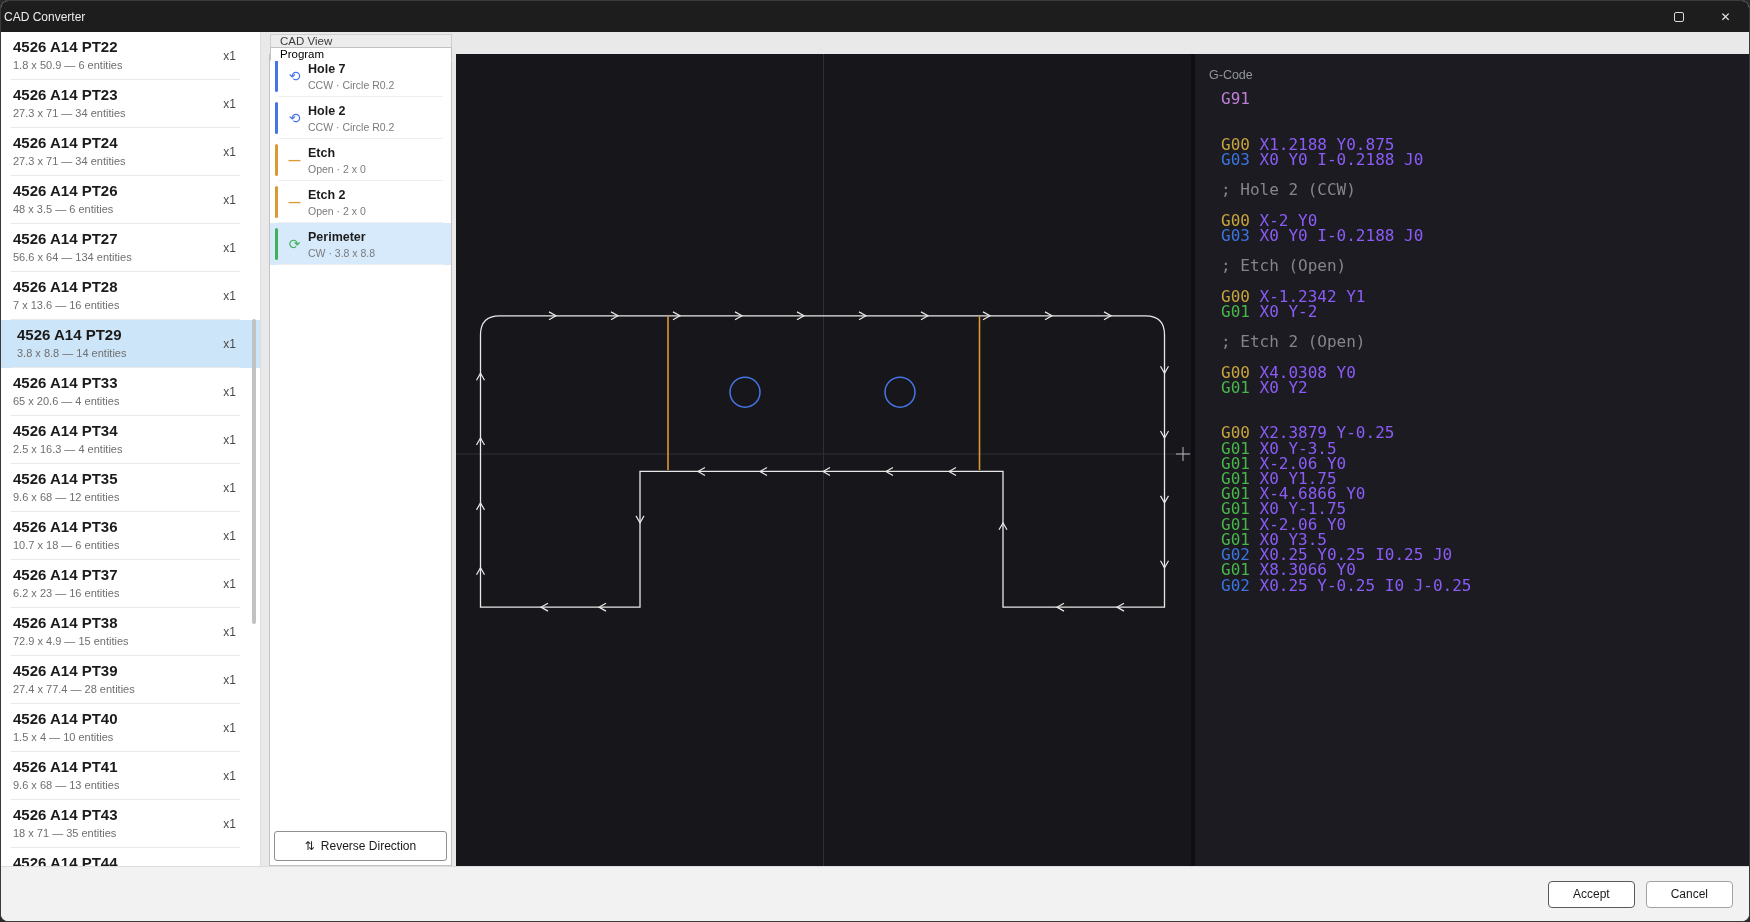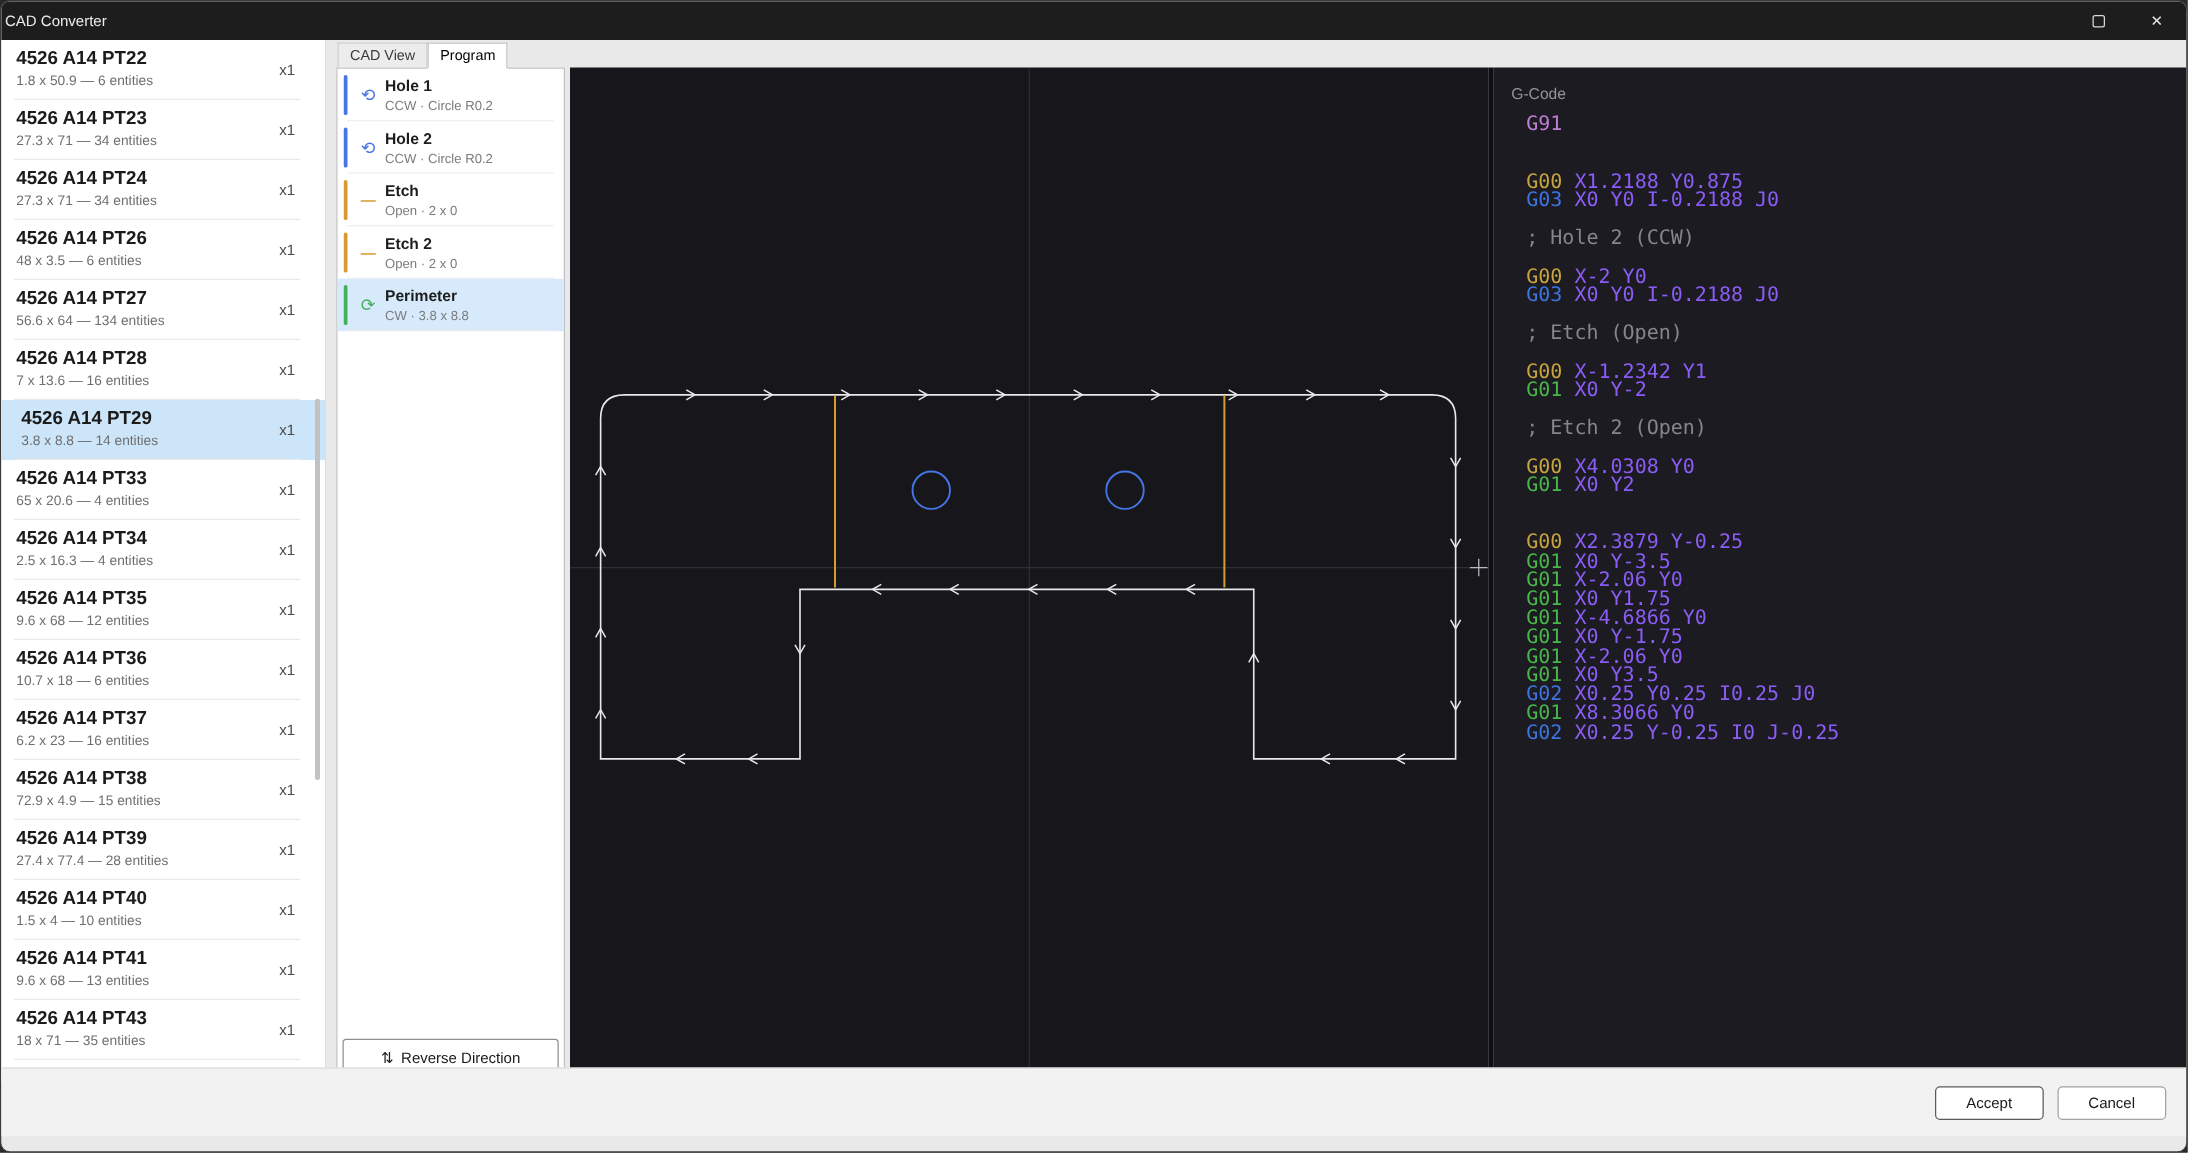--- a/index.html
+++ b/index.html
@@ -22,21 +22,21 @@
   .part-item { position:relative; height:48px; padding:7px 44px 0 12px; }
   .part-item::after { content:''; position:absolute; left:10px; right:20px; bottom:0; height:1px; background:#e9e9e9; }
   .part-item.selected { background:var(--selection-blue);padding-left:16px; }
   .part-name { font-size:15px; font-weight:700; color:#1b1b1b; line-height:16px; }
   .part-meta { font-size:11px; color:#6f6f6f; margin-top:4px; white-space:nowrap; }
   .part-qty { position:absolute; right:24px; top:50%; transform:translateY(-50%); font-size:12px; color:#4a4a4a; }
   .parts-scroll-thumb { position:absolute; right:4px; top:287px; width:4px; height:305px; background:#c2c2c2; border-radius:2px; }
 
   
   .program-area { position:absolute; left:268px; top:2px; width:183px; bottom:0; }
-  .tabs { display:flex; height:20px; margin-left:1px; }
+  .tabs { display:flex; height:20px; margin-left:1px;flex-direction:column; }
   .tab { padding:0 9px; font-size:11.5px; display:flex; align-items:center; color:#3c3c3c; background:#ececec; border:1px solid #cfcfcf; border-bottom:none; }
   .tab.active { background:#ffffff; border:1px solid #c2c2c2; border-bottom:1px solid #ffffff; margin-bottom:-1px; z-index:2; color:#000; }
   .program-panel { position:absolute; top:20px; left:0; right:0; bottom:0; background:#ffffff; border:1px solid #c2c2c2; }
   .op-item { position:relative; height:42px; display:flex; align-items:center; padding:0 8px 0 5px; }
   .op-item::after { content:''; position:absolute; left:8px; right:8px; bottom:0; height:1px; background:#efefef; }
   .op-item.selected { background:#d7eafc; }
   .op-bar { width:3px; height:32px; border-radius:2px; margin-right:8px; flex:none; }
   .op-bar.hole { background:var(--hole-blue); }
   .op-bar.etch { background:var(--etch-orange); }
   .op-bar.perimeter { background:var(--perimeter-green); }
@@ -66,21 +66,21 @@
   .gcode-code { margin-top:9px; padding-left:26px; font-family:"DejaVu Sans Mono", monospace; font-size:16px; line-height:15.2px; }
   .gline { white-space:pre; }
   .tk-sys { color:var(--gcode-system); }
   .tk-cmt { color:var(--gcode-comment); }
   .tk-g0  { color:var(--gcode-rapid); }
   .tk-g1  { color:var(--gcode-linear); }
   .tk-g23 { color:var(--gcode-arc); }
   .tk-val { color:#8b5cf6; }
 
   
-  .bottombar { position:absolute; left:0; right:0; bottom:12px; height:55px; background:#f2f2f2; border-top:1px solid #dcdcdc; display:flex; align-items:center; justify-content:flex-end; gap:11px; padding-right:16px; }
+  .bottombar { position:absolute; left:0; right:0; bottom:0; height:55px; background:#f2f2f2; border-top:1px solid #dcdcdc; display:flex; align-items:center; justify-content:flex-end; gap:11px; padding-right:16px; }
   .btn { height:27px; padding:0 24px; background:#ffffff; border:1px solid #a2a2a2; border-radius:4px; font-size:12px; color:#1a1a1a; font-family:"Liberation Sans", sans-serif; }
   .btn.accept { border-color:#5a5a5a; }
 </style>
 </head>
 <body>
 
 <div class="window">
 
   <div class="titlebar">
     <span class="title">CAD Converter</span>
@@ -196,21 +196,21 @@
       <div class="tabs">
         <div class="tab">CAD View</div>
         <div class="tab active">Program</div>
       </div>
       <div class="program-panel">
         <div id="ops-list">
             <div class="op-item">
               <span class="op-bar hole"></span>
               <span class="op-icon hole">⟲</span>
               <div>
-                <div class="op-name">Hole 1</div>
+                <div class="op-name">Hole 7</div>
                 <div class="op-meta">CCW · Circle R0.2</div>
               </div>
             </div>
             <div class="op-item">
               <span class="op-bar hole"></span>
               <span class="op-icon hole">⟲</span>
               <div>
                 <div class="op-name">Hole 2</div>
                 <div class="op-meta">CCW · Circle R0.2</div>
               </div>

